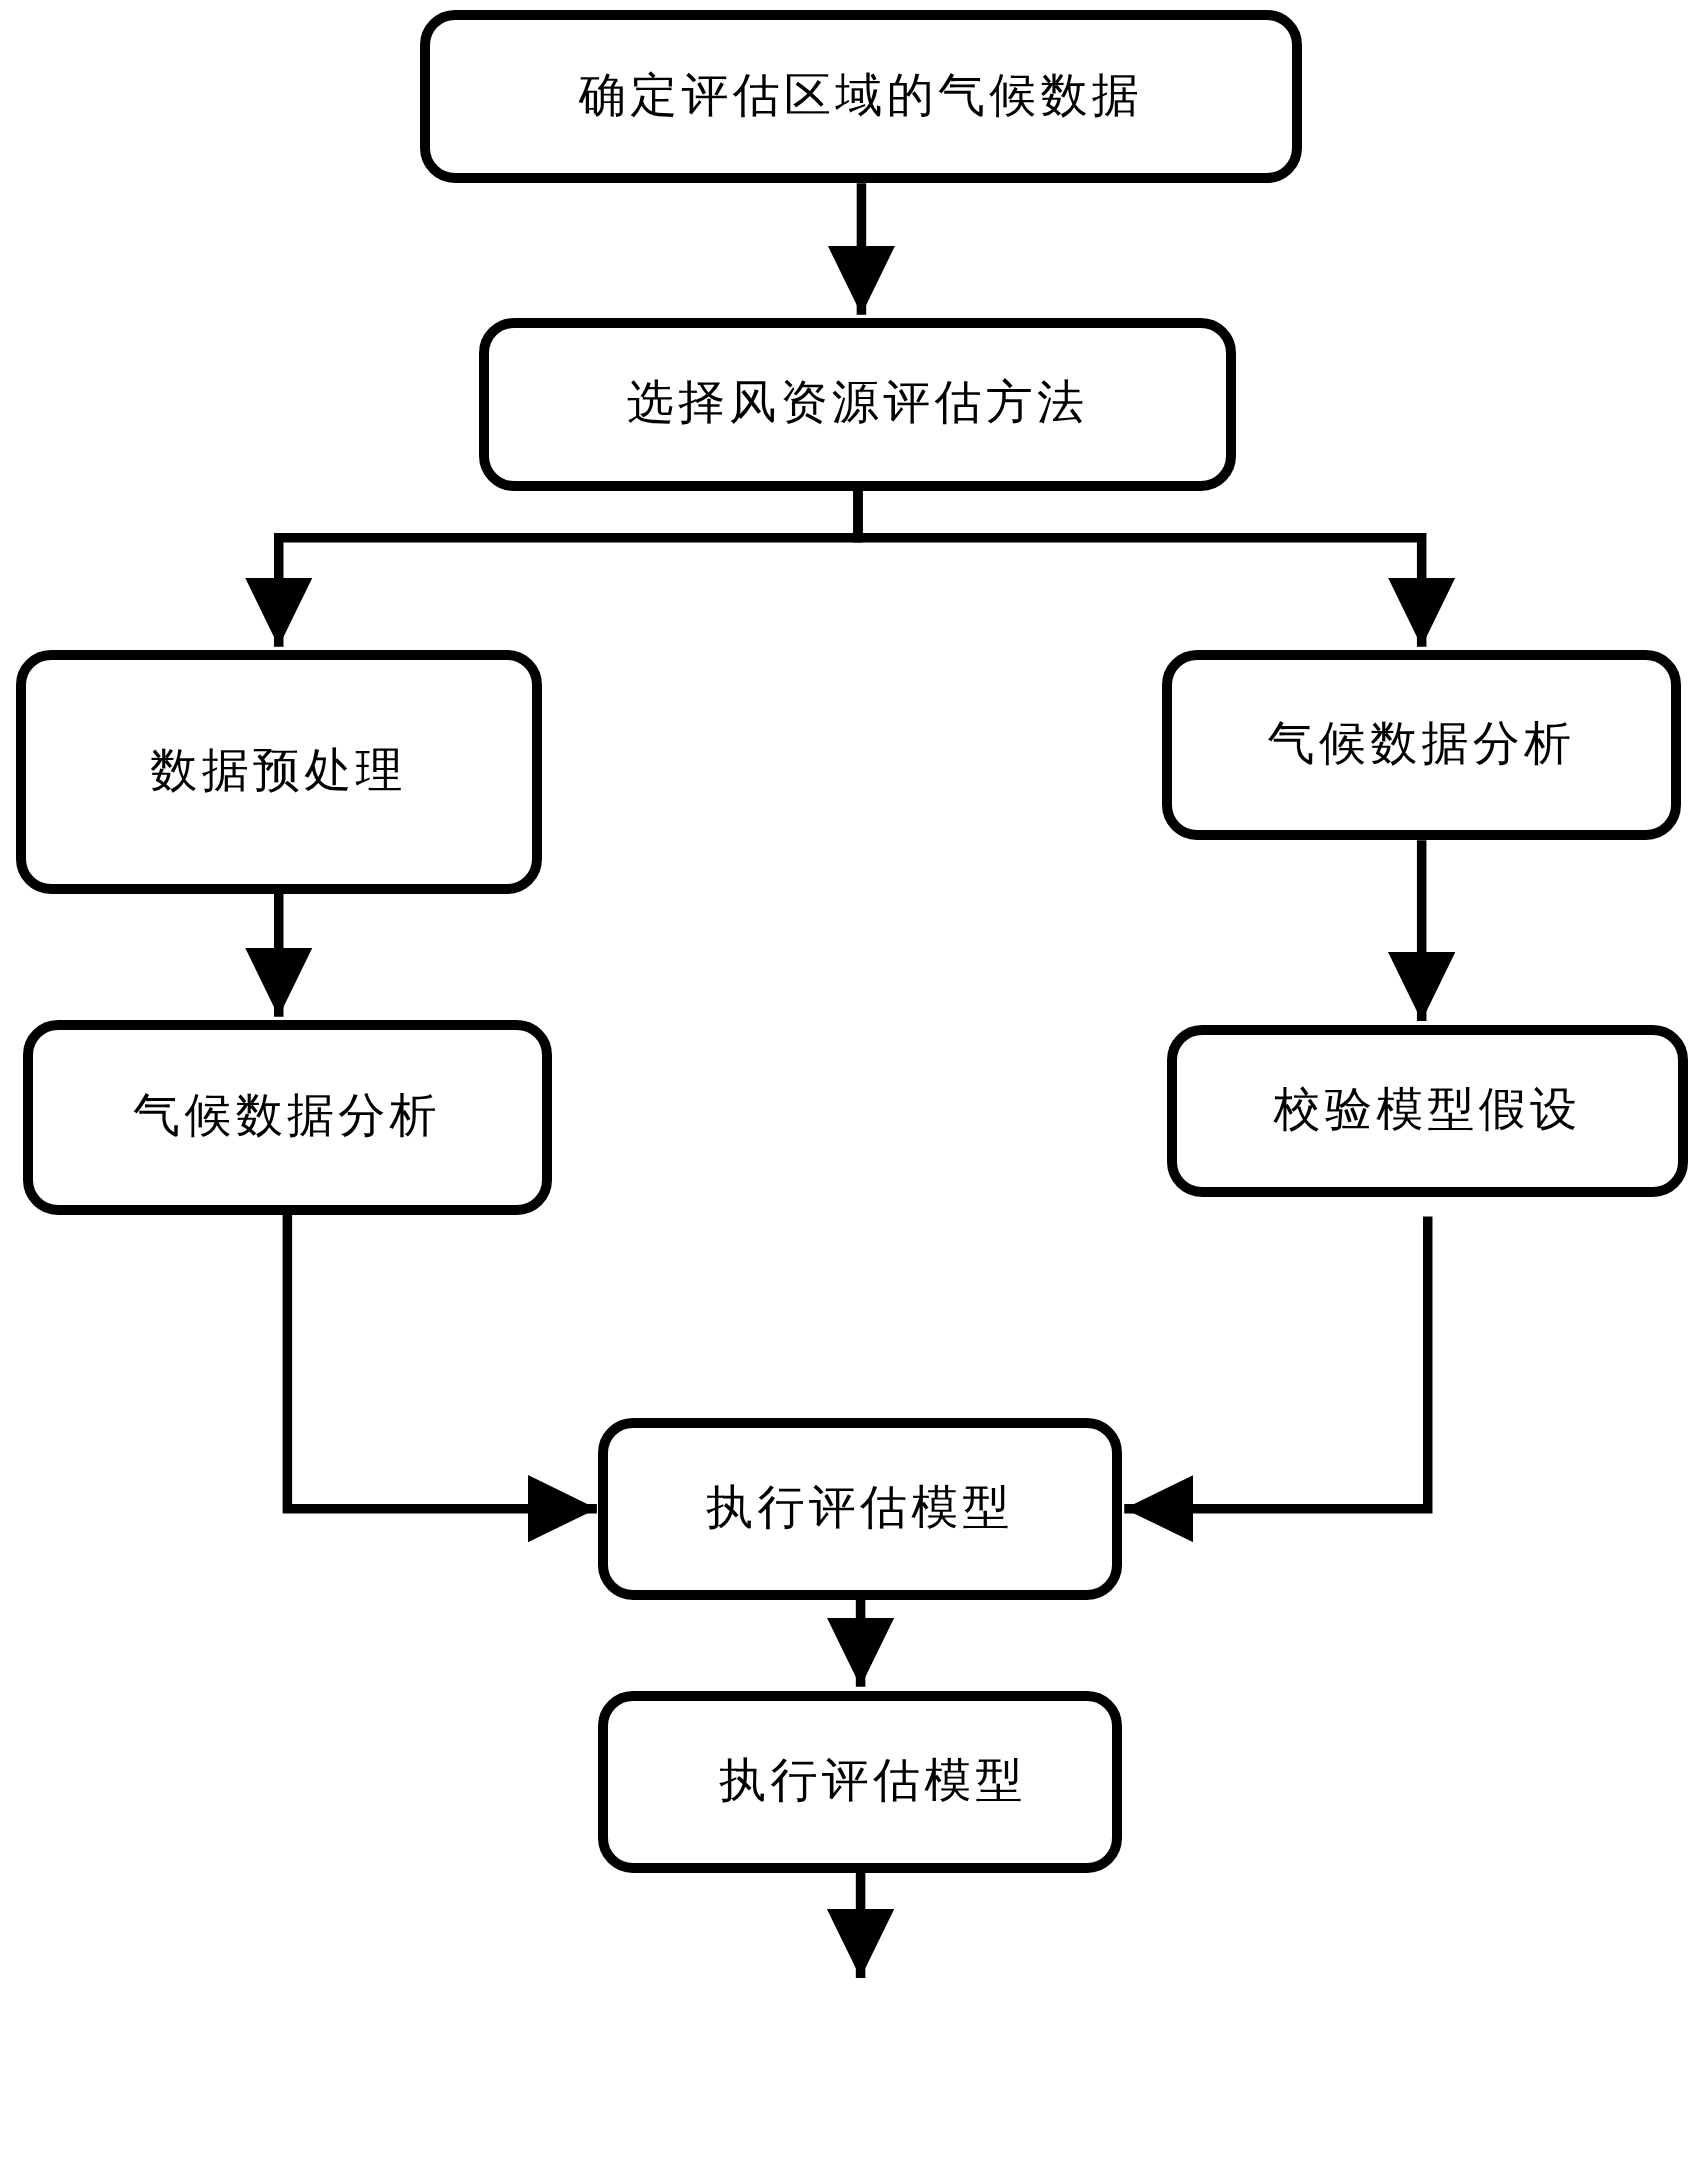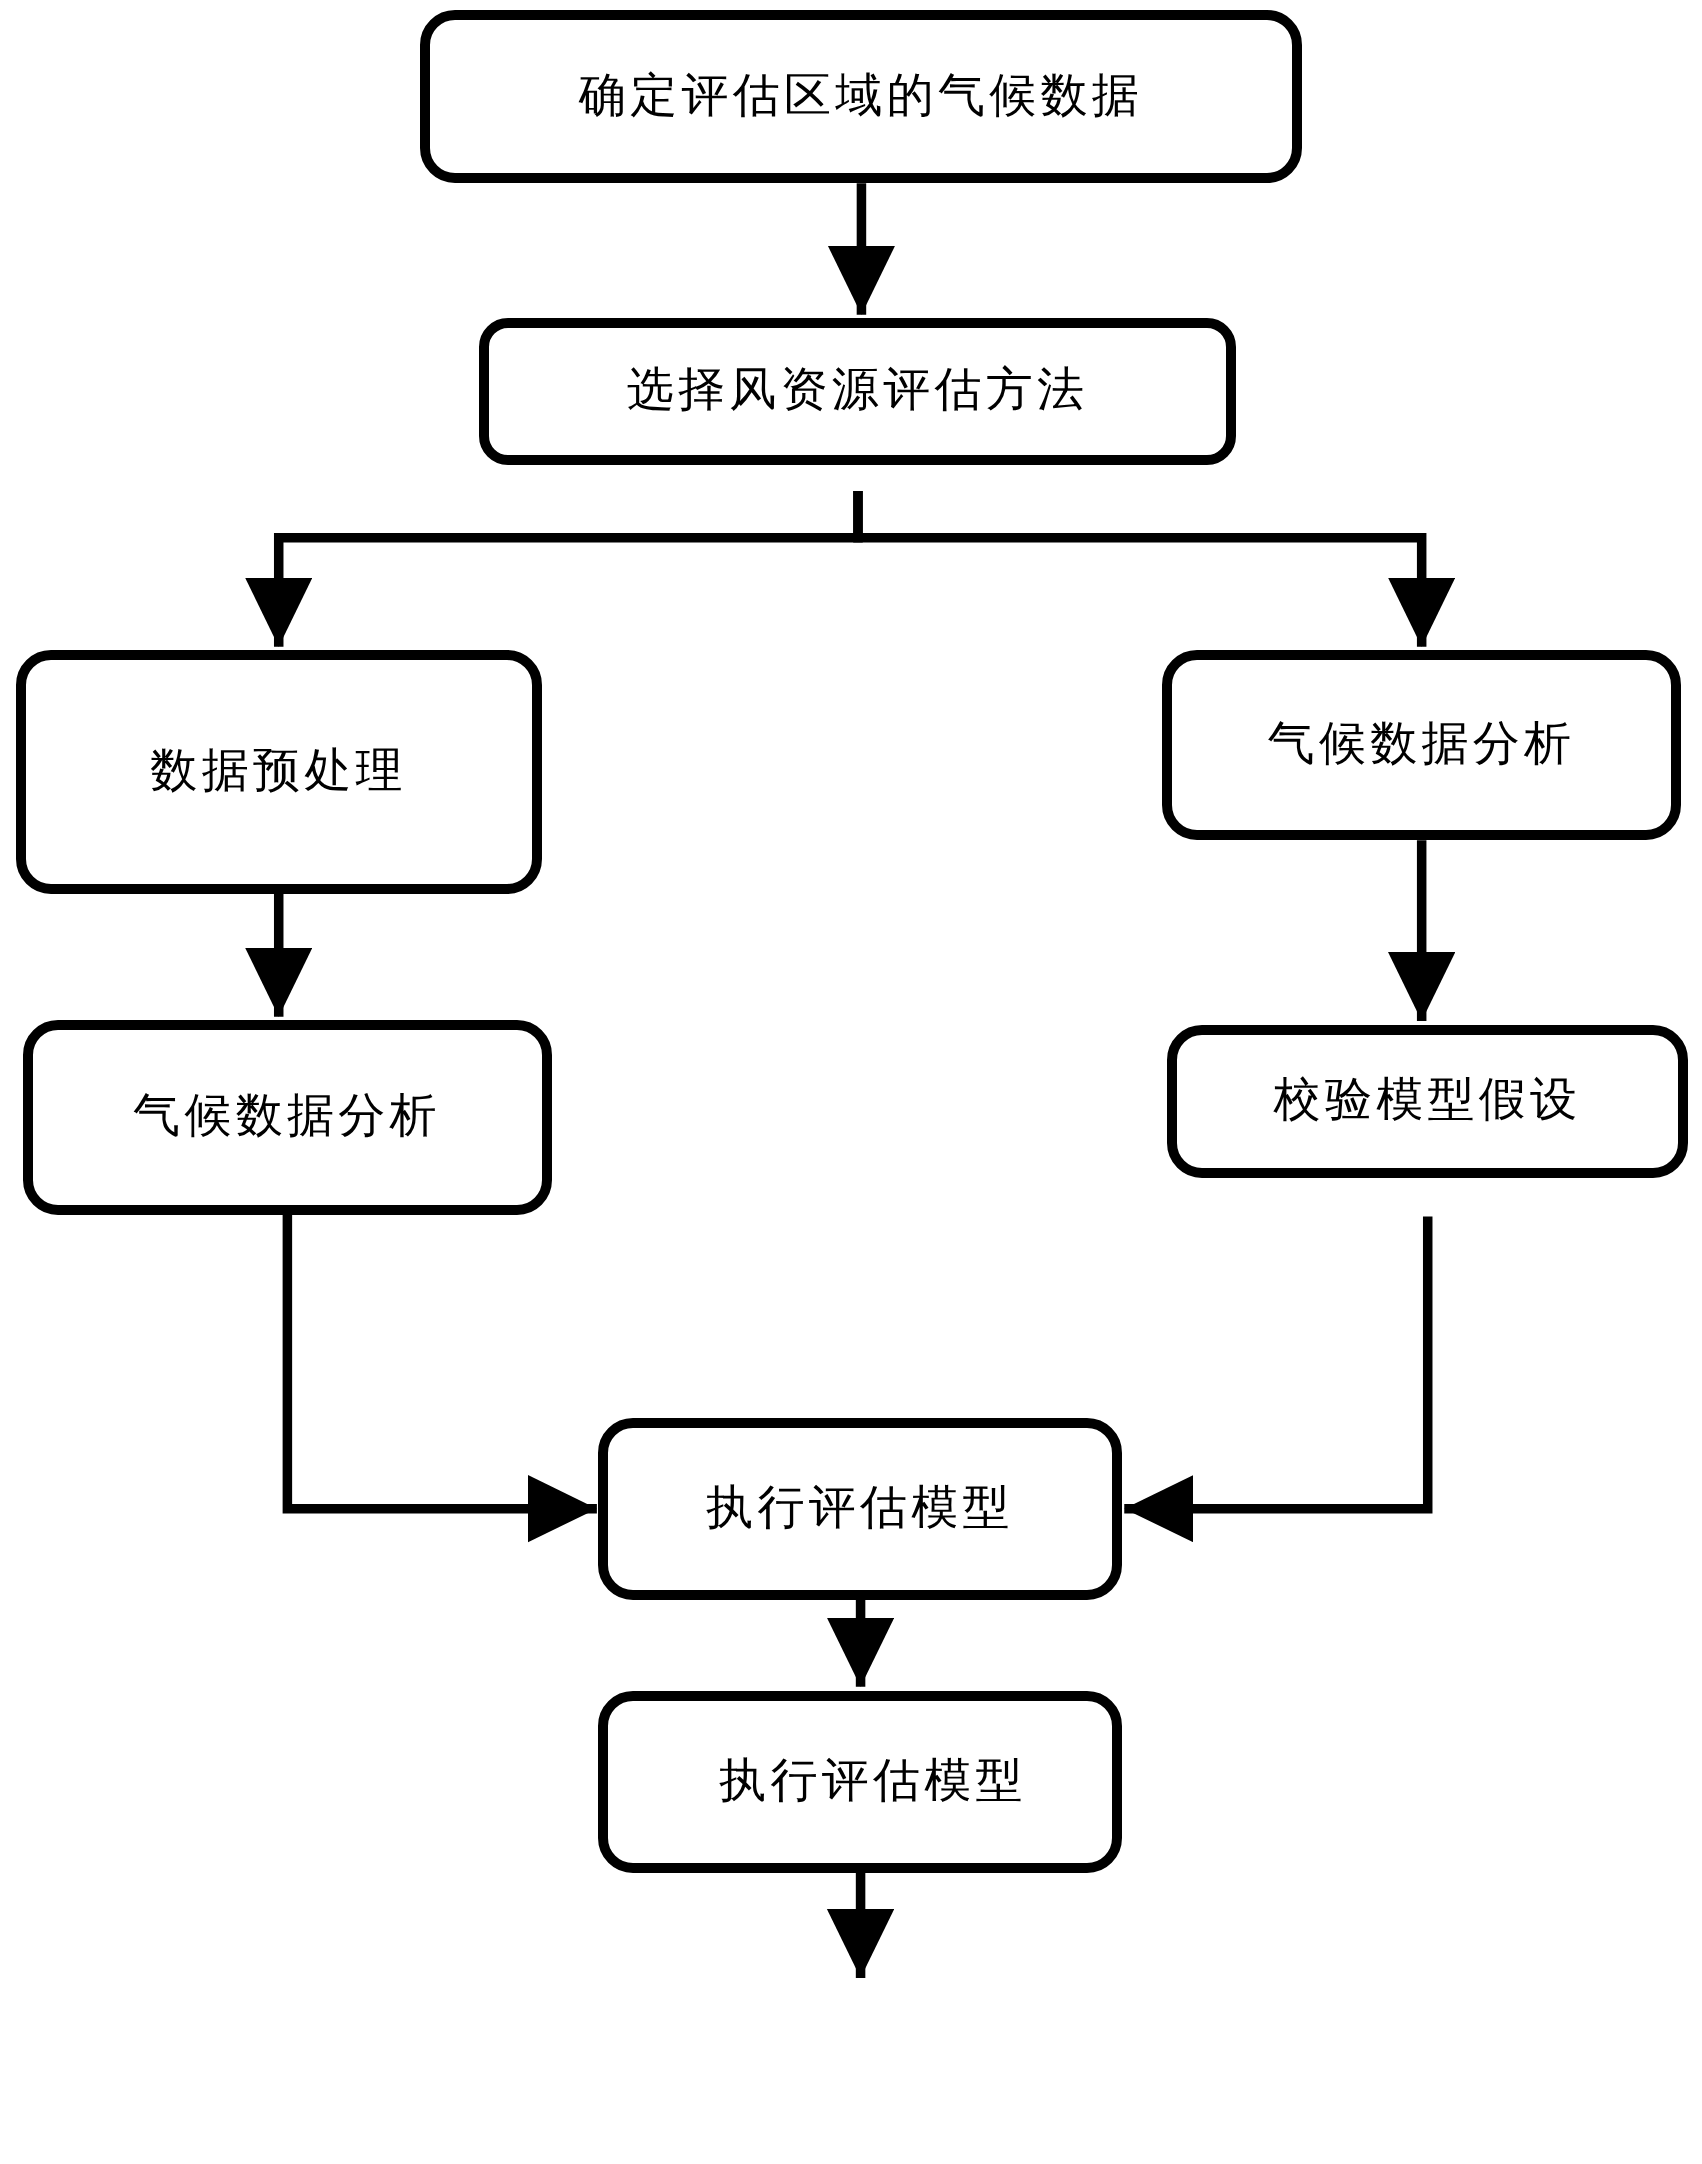--- a/index.html
+++ b/index.html
@@ -75,37 +75,37 @@
 
     <path class="edge" d="M 995 1850 V 1951" marker-end="url(#arrowhead)"></path>
 
     <path class="edge" d="M 995 2165 V 2288" marker-end="url(#arrowhead)"></path>
   </svg>
 
   <div class="node" style="left:420px; top:10.4px; width:882px; height:173px;">
     <span class="lbl">确定评估区域的气候数据</span>
   </div>
 
-  <div class="node" style="left:479px; top:318px; width:757px; height:147px;border-radius:29px;">
+  <div class="node" style="left:479px; top:318px; width:757px; height:173px;">
     <span class="lbl">选择风资源评估方法</span>
   </div>
 
   <div class="node" style="left:15.6px; top:650px; width:526px; height:244px;">
     <span class="lbl">数据预处理</span>
   </div>
 
   <div class="node" style="left:1162px; top:650px; width:519px; height:190px;">
     <span class="lbl">气候数据分析</span>
   </div>
 
   <div class="node" style="left:22.5px; top:1020px; width:529px; height:195px;">
     <span class="lbl">气候数据分析</span>
   </div>
 
-  <div class="node" style="left:1167px; top:1025px; width:521px; height:153px;">
+  <div class="node" style="left:1167px; top:1025px; width:521px; height:172px;">
     <span class="lbl">校验模型假设</span>
   </div>
 
   <div class="node" style="left:598px; top:1418px; width:524px; height:182px;">
     <span class="lbl">执行评估模型</span>
   </div>
 
   <div class="node" style="left:598px; top:1691px; width:524px; height:182px;padding-left:26px;">
     <span class="lbl">执行评估模型</span>
   </div>

